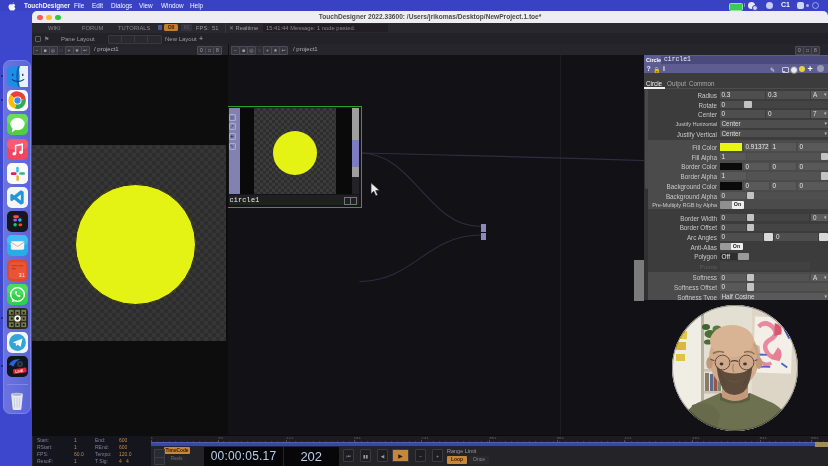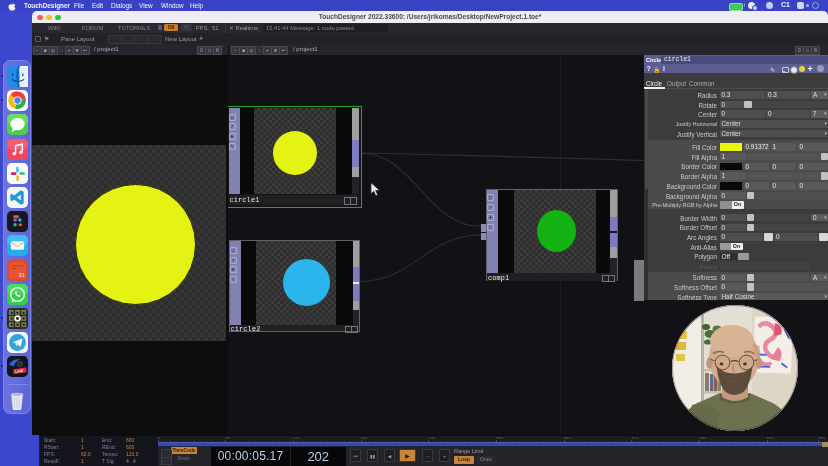--- a/index.html
+++ b/index.html
@@ -16,21 +16,21 @@
 #toolbar2{left:32px;top:33px;width:796px;height:11px;background:#232228;color:#9b9ba3;font-size:6px}
 #pathrow{left:32px;top:44px;width:796px;height:11px;background:#26252b}
 .pbtn{position:absolute;top:1.5px;width:7px;height:7.5px;background:#36353e;border:0.5px solid #4c4b56;border-radius:1px;color:#a2a2ac;font-size:5px;text-align:center;line-height:7px}
 .ppath{position:absolute;top:2px;color:#aeaeb8;font-size:6px}
 
 #pane1{left:32px;top:55px;width:196px;height:380px;background:#0d0d0d;overflow:hidden}
 #checker1{position:absolute;left:0;top:90px;width:194px;height:196px;background:repeating-conic-gradient(#363636 0% 25%,#2d2d2d 0% 50%) 0 0/8px 8px}
 #bigcircle{position:absolute;left:43px;top:129px;width:119px;height:119px;border-radius:50%;background:#e4f313;border:1px solid #2a2a08}
 #pane2{left:228px;top:55px;width:600px;height:380px;background:#121116;overflow:hidden}
 #parampanel{left:644px;top:55px;width:184px;height:245px;background:#3c3c3c;overflow:hidden;font-size:6.2px}
-#timeline{left:39px;top:435px;width:660px;height:31px;background:#232327}
+#timeline{left:32px;top:435px;width:660px;height:31px;background:#232327}
 #dock{left:2.5px;top:60px;width:28px;height:353.5px;background:linear-gradient(90deg,#6b74de,#5c65d5);border-radius:7px;border:0.5px solid #7c83e6;box-sizing:border-box}
 .dicon{position:absolute;left:3px;width:21px;height:21px;border-radius:5px}
 
 .nlabel{font-family:"Liberation Mono",monospace;color:#f0f0f0;font-size:6.8px;letter-spacing:0.2px}
 .ncheck{background:repeating-conic-gradient(#3b3b3b 0% 25%,#2e2e2e 0% 50%) 0 0/6px 6px}
 .nicon{position:absolute;left:1px;width:7px;height:7px;background:#8584b8;border:0.5px solid #aaa9d4;border-radius:1px;color:#3a3a5c;font-size:4.5px;text-align:center;line-height:6.5px;box-sizing:border-box}
 </style></head>
 <body>
 
 <div id="menubar" class="a">
@@ -140,61 +140,23 @@
     <div class="a" style="left:45px;top:24.5px;width:44px;height:44px;border-radius:50%;background:#e4f313"></div>
     <div class="a" style="left:124px;top:1px;width:7.5px;height:69.5px;background:#9e9e9e"></div>
       <div class="a" style="left:124px;top:70.5px;width:7.5px;height:17px;background:#232327"></div>
     <div class="a" style="left:124px;top:33.5px;width:7.5px;height:27px;background:#7d7cc2"></div>
     <div class="a" style="left:1px;top:88.5px;width:130.5px;height:10px;background:#202023"></div>
     <div class="tx nlabel" style="left:2px;top:89.5px">circle1</div>
     <div class="a" style="left:116px;top:90px;width:5px;height:6px;border:0.5px solid #74747c"></div>
     <div class="a" style="left:122.5px;top:90px;width:5px;height:6px;border:0.5px solid #74747c"></div>
   </div>
 
-  <div class="a" style="left:0.5px;top:184.5px;width:131.5px;height:92.5px;border:1px solid #62626a;background:#151517;box-sizing:border-box">
-    <div class="a" style="left:0;top:0;width:11px;height:84px;background:#8281b2"></div>
-    <div class="nicon" style="top:6.5px;left:0">◎</div>
-    <div class="nicon" style="top:16.2px;left:0">↗</div>
-    <div class="nicon" style="top:25.9px;left:0">✚</div>
-    <div class="nicon" style="top:35.6px;left:0">✎</div>
-    <div class="a" style="left:11px;top:0;width:112px;height:84px;background:#0a0a0a"></div>
-    <div class="a ncheck" style="left:26px;top:0;width:80px;height:84px"></div>
-    <div class="a" style="left:53px;top:18.5px;width:47px;height:47px;border-radius:50%;background:#2cb4ec"></div>
-    <div class="a" style="left:123px;top:0;width:6.5px;height:69px;background:#9e9e9e"></div>
-      <div class="a" style="left:123px;top:69px;width:6.5px;height:15px;background:#232327"></div>
-    <div class="a" style="left:123px;top:26.5px;width:6.5px;height:14.5px;background:#7d7cc2"></div>
-    <div class="a" style="left:123px;top:41px;width:6.5px;height:2px;background:#e8e8e8"></div>
-    <div class="a" style="left:123px;top:43px;width:6.5px;height:17px;background:#7d7cc2"></div>
-    <div class="a" style="left:0;top:84px;width:129.5px;height:6.5px;background:#202023"></div>
-    <div class="tx nlabel" style="left:1px;top:84.5px">circle2</div>
-    <div class="a" style="left:115px;top:85px;width:5px;height:5px;border:0.5px solid #74747c"></div>
-    <div class="a" style="left:121.5px;top:85px;width:5px;height:5px;border:0.5px solid #74747c"></div>
-  </div>
 
   <div class="a" style="left:253px;top:169px;width:4.5px;height:7.5px;background:#8a89c0"></div>
   <div class="a" style="left:253px;top:177.5px;width:4.5px;height:7.5px;background:#8a89c0"></div>
-  <div class="a" style="left:257.5px;top:133.5px;width:132px;height:92px;border:1px solid #62626a;background:#151517;box-sizing:border-box">
-    <div class="a" style="left:0;top:0;width:11.5px;height:83.5px;background:#8281b2"></div>
-    <div class="nicon" style="top:4.5px;left:0.5px">◎</div>
-    <div class="nicon" style="top:14.5px;left:0.5px">↗</div>
-    <div class="nicon" style="top:24.5px;left:0.5px">✚</div>
-    <div class="nicon" style="top:34.5px;left:0.5px">✎</div>
-    <div class="a" style="left:11.5px;top:0;width:111.5px;height:83.5px;background:#0a0a0a"></div>
-    <div class="a ncheck" style="left:27.5px;top:0;width:82px;height:83.5px"></div>
-    <div class="a" style="left:50px;top:20.5px;width:39px;height:42px;border-radius:50%;background:#12b312"></div>
-    <div class="a" style="left:123px;top:0;width:7px;height:68px;background:#9e9e9e"></div>
-      <div class="a" style="left:123px;top:68px;width:7px;height:15.5px;background:#232327"></div>
-    <div class="a" style="left:123px;top:27.5px;width:7px;height:14px;background:#7d7cc2"></div>
-    <div class="a" style="left:123px;top:41.5px;width:7px;height:1.5px;background:#18181c"></div>
-    <div class="a" style="left:123px;top:43px;width:7px;height:14px;background:#7d7cc2"></div>
-    <div class="a" style="left:0;top:83.5px;width:130px;height:7.5px;background:#202023"></div>
-    <div class="tx nlabel" style="left:1.5px;top:84.5px">comp1</div>
-    <div class="a" style="left:115px;top:85px;width:5px;height:5px;border:0.5px solid #74747c"></div>
-    <div class="a" style="left:121.5px;top:85px;width:5px;height:5px;border:0.5px solid #74747c"></div>
-  </div>
 
   <svg class="a" style="left:142px;top:127px" width="11" height="15" viewBox="0 0 11 15">
     <path d="M1 0.8 L1 11.8 L3.8 9.3 L5.8 13.8 L7.7 12.9 L5.7 8.6 L9.4 8.3 Z" fill="#ececec" stroke="#2a2a2a" stroke-width="0.7"></path>
   </svg>
 </div>
 
 <div id="parampanel" class="a">
   <div class="a" style="left:0;top:0;width:184px;height:9.5px;background:#5d5d91"></div>
   <div class="tx" style="left:2px;top:1.5px;font-size:5.4px;font-weight:bold;color:#fff">Circle</div>
   <div class="a" style="left:17px;top:0.5px;width:167px;height:8.5px;background:#4a4a7e"></div>

